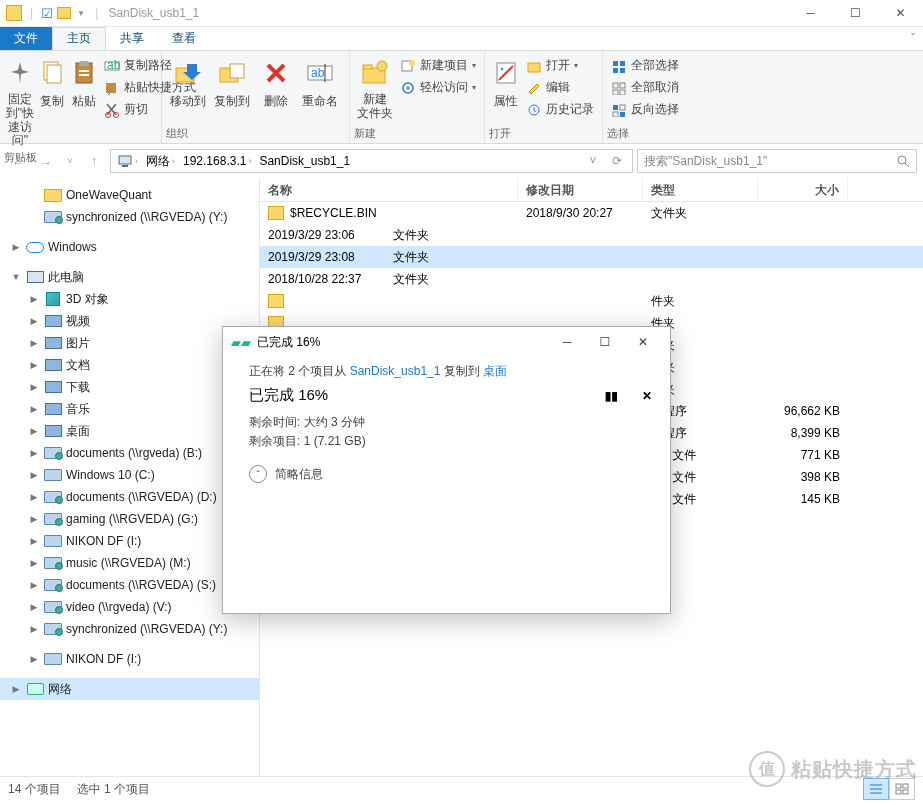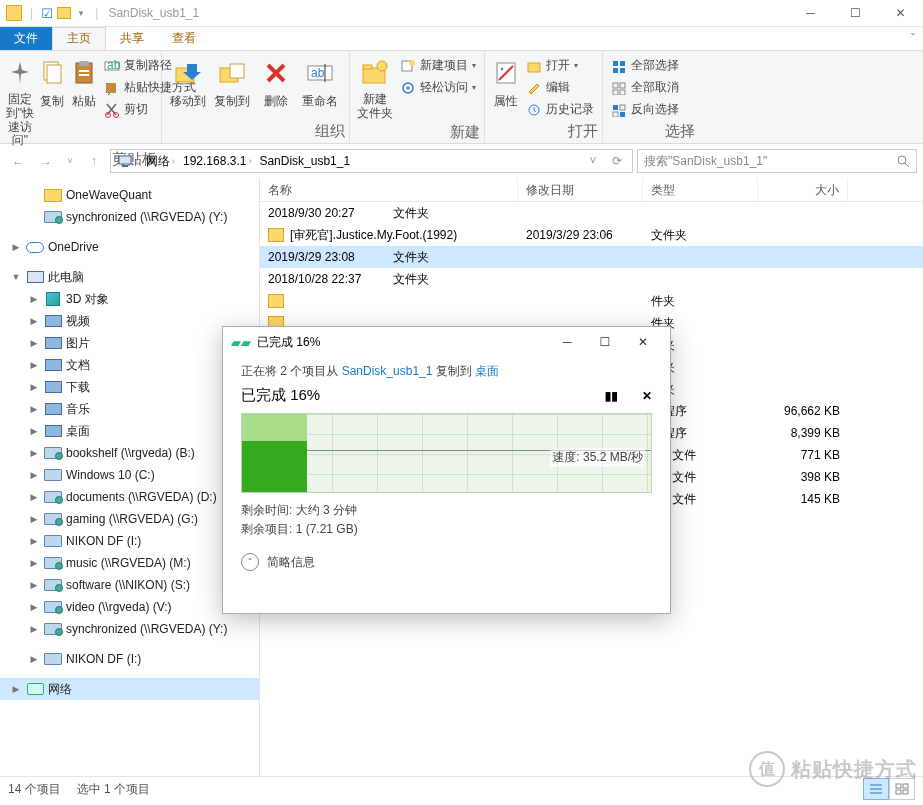--- a/index.html
+++ b/index.html
@@ -8,28 +8,28 @@
 .titlebar { height: 27px; display: flex; align-items: center; background: #fff; border-bottom: 1px solid #e5e5e5; }
 .titlebar .qat { display: flex; align-items: center; gap: 4px; padding-left: 6px; }
 .titlebar .folder-glyph { width: 16px; height: 16px; background: #fcd76b; border: 1px solid #dca91a; position: relative; }
 .titlebar .check-glyph { color: #1979ca; font-size: 13px; }
 .titlebar .divider { color: #ccc; padding: 0 4px; }
 .titlebar .win-title { padding-left: 6px; color: #999; }
 .titlebar .win-controls { margin-left: auto; display: flex; }
 .titlebar .win-controls div { width: 45px; height: 27px; display: flex; align-items: center; justify-content: center; color: #555; }
 
 .ribbon-tabs { height: 24px; background: #fff; display: flex; align-items: center; border-bottom: 1px solid #dadada; }
-.ribbon-tabs .tab { padding: 0 14px; height: 100%; display: flex; align-items: center; color: #a16207; }
+.ribbon-tabs .tab { padding: 0 14px; height: 100%; display: flex; align-items: center; color: #0c4a6e; }
 .ribbon-tabs .tab.file { background: #1979ca; color: #fff; }
 .expand-btn { margin-left: auto; margin-right: 8px; color: #8a8a8a; }
 
 .ribbon-body { height: 93px; background: #f5f6f7; border-bottom: 1px solid #dadada; display: flex; }
 .ribbon-group { border-right: 1px solid #e1e1e1; display: flex; flex-direction: column; padding: 2px 4px 0 4px; }
 .ribbon-group .ctrls { flex: 1; display: flex; align-items: flex-start; }
-.ribbon-group .label { text-align: right; color: #666; font-size: 15px; padding: 2px 0; }
+.ribbon-group .label { text-align: left; color: #666; font-size: 11px; padding: 2px 0; }
 .big-btn { width: 44px; display: flex; flex-direction: column; align-items: center; justify-content: flex-start; padding-top: 4px; gap: 4px; color: #444; text-align: center; }
 .big-btn .ico { width: 32px; height: 32px; display: flex; align-items: center; justify-content: center; }
 .small-row { display: flex; align-items: center; gap: 4px; padding: 2px 4px; color: #444; white-space: nowrap; }
 .small-row .ico-s { width: 16px; height: 16px; display: flex; align-items: center; justify-content: center; }
 svg { display: block; }
 
 .nav-row { height: 34px; display: flex; align-items: center; gap: 4px; padding: 4px 6px; background: #fff; }
 .nav-btn { width: 24px; height: 24px; display: flex; align-items: center; justify-content: center; color: #999; }
 .address { flex: 1; height: 24px; border: 1px solid #ccc; display: flex; align-items: center; padding: 0 2px; }
 .address .seg { padding: 0 4px; display: flex; align-items: center; gap: 2px; }
@@ -40,40 +40,40 @@
 
 .body-area { display: flex; height: 598px; }
 .tree { width: 260px; border-right: 1px solid #e5e5e5; padding: 6px 0; overflow: hidden; }
 .tree-item { display: flex; align-items: center; height: 22px; gap: 4px; padding-right: 6px; color: #222; white-space: nowrap; }
 .tree-item.sel { background: #cde8ff; }
 .tree-item .exp { width: 12px; color: #777; font-size: 9px; text-align: center; }
 .tree-item .ico-t { width: 18px; height: 16px; display: flex; align-items: center; justify-content: center; }
 
 .list { flex: 1; }
 .list-header { height: 24px; display: flex; border-bottom: 1px solid #e5e5e5; color: #555; }
-.list-header div { padding: 4px 8px; border-right: 1px solid #f0f0f0; }
+.list-header div { padding: 4px 8px; border-right: 1px solid #f0f0f0; font-weight: bold; }
 .col-name { width: 258px; } .col-date { width: 125px; } .col-type { width: 115px; } .col-size { width: 90px; text-align: right; }
 .row { height: 22px; display: flex; align-items: center; }
 .row.sel { background: #cde8ff; }
 .row .cell { padding: 0 8px; display: flex; align-items: center; gap: 6px; overflow: hidden; white-space: nowrap; }
 .row .ficon { width: 16px; height: 14px; background: #fcd76b; border: 1px solid #dca91a; flex-shrink: 0; }
 .row .ficon.file { background: #fff; border-color: #bbb; }
 .row .ficon.png { background: #fff; border-color: #9cc; }
 
 .statusbar { height: 25px; border-top: 1px solid #e5e5e5; display: flex; align-items: center; padding: 0 8px; color: #555; gap: 16px; }
 .statusbar .views { margin-left: auto; display: flex; gap: 0; }
 .statusbar .views div { width: 26px; height: 22px; border: 1px solid #ccc; display: flex; align-items: center; justify-content: center; }
 .statusbar .views .on { background: #cde8ff; border-color: #7bb6e8; }
 
 .dialog { position: absolute; left: 222px; top: 326px; width: 449px; height: 288px; background: #fff; border: 1px solid #aaa; box-shadow: 0 6px 24px rgba(0,0,0,.25); }
 .dlg-title { height: 30px; display: flex; align-items: center; padding: 0 8px; }
 .dlg-title .icn { color: #2b7; margin-right: 6px; font-size: 13px; }
 .dlg-ctrl { margin-left: auto; display: flex; }
 .dlg-ctrl div { width: 38px; height: 30px; display: flex; align-items: center; justify-content: center; color: #333; }
-.dlg-body { padding: 6px 18px 10px 18px; }
+.dlg-body { padding: 6px 18px 10px 18px; margin-left: 8px; }
 .dlg-body .line1 { color: #444; }
 .dlg-body .line1 a { color: #1979ca; text-decoration: none; }
 .dlg-body .prog-head { display: flex; align-items: center; margin: 6px 0 8px 0; }
 .dlg-body .prog-head .pt { font-size: 15px; }
 .dlg-body .prog-head .pc { margin-left: auto; display: flex; gap: 24px; font-size: 15px; }
 .graph { height: 80px; border: 1px solid #bcd9b5; position: relative; background: #edf5ea; overflow: hidden; }
 .graph .fill { position: absolute; left: 0; top: 0; bottom: 0; width: 16%; background: linear-gradient(to bottom, #a7dd8b 0%, #a7dd8b 35%, #36aa1e 35%, #36aa1e 100%); }
 .graph .grid-v { position: absolute; top:0; bottom:0; left:0; right:0; background-image: linear-gradient(to right, rgba(160,200,150,.4) 1px, transparent 1px); background-size: 45px 100%; }
 .graph .grid-h { position: absolute; top:0; bottom:0; left:0; right:0; background-image: linear-gradient(to bottom, rgba(160,200,150,.4) 1px, transparent 1px); background-size: 100% 20px; }
 .graph .speed { position: absolute; right: 6px; top: 34px; color: #444; background: rgba(255,255,255,.6); padding: 1px 2px; }
@@ -413,21 +413,21 @@
           <span class="drive-ico net"></span>
         </span>
         <span>synchronized (\\RGVEDA) (Y:)</span>
       </div>
       <div style="height: 8px;"></div>
       <div class="tree-item" style="padding-left: 10px;">
         <span class="exp">▶</span>
         <span class="ico-t">
           <span class="cloud-ico"></span>
         </span>
-        <span>OneDrive</span>
+        <span>Windows</span>
       </div>
       <div style="height: 8px;"></div>
       <div class="tree-item" style="padding-left: 10px;">
         <span class="exp">▼</span>
         <span class="ico-t">
           <span class="pc-ico"></span>
         </span>
         <span>此电脑</span>
       </div>
       <div class="tree-item" style="padding-left: 28px;">
@@ -477,21 +477,21 @@
         <span class="ico-t">
           <span class="blue-folder"></span>
         </span>
         <span>桌面</span>
       </div>
       <div class="tree-item" style="padding-left: 28px;">
         <span class="exp">▶</span>
         <span class="ico-t">
           <span class="drive-ico net"></span>
         </span>
-        <span>bookshelf (\\rgveda) (B:)</span>
+        <span>documents (\\rgveda) (B:)</span>
       </div>
       <div class="tree-item" style="padding-left: 28px;">
         <span class="exp">▶</span>
         <span class="ico-t">
           <span class="drive-ico"></span>
         </span>
         <span>Windows 10 (C:)</span>
       </div>
       <div class="tree-item" style="padding-left: 28px;">
         <span class="exp">▶</span>
@@ -519,21 +519,21 @@
         <span class="ico-t">
           <span class="drive-ico net"></span>
         </span>
         <span>music (\\RGVEDA) (M:)</span>
       </div>
       <div class="tree-item" style="padding-left: 28px;">
         <span class="exp">▶</span>
         <span class="ico-t">
           <span class="drive-ico net"></span>
         </span>
-        <span>software (\\NIKON) (S:)</span>
+        <span>documents (\\RGVEDA) (S:)</span>
       </div>
       <div class="tree-item" style="padding-left: 28px;">
         <span class="exp">▶</span>
         <span class="ico-t">
           <span class="drive-ico net"></span>
         </span>
         <span>video (\\rgveda) (V:)</span>
       </div>
       <div class="tree-item" style="padding-left: 28px;">
         <span class="exp">▶</span>
@@ -561,29 +561,29 @@
     </div>
   <div class="list">
     <div class="list-header">
       <div class="col-name">名称</div>
       <div class="col-date">修改日期</div>
       <div class="col-type">类型</div>
       <div class="col-size">大小</div>
     </div>
     <div id="rows">
         <div class="row">
+          <div class="cell col-name">
+            <span class="ficon "></span>
+            <span>$RECYCLE.BIN</span>
+          </div>
           <div class="cell col-date">2018/9/30 20:27</div>
           <div class="cell col-type">文件夹</div>
           <div class="cell col-size" style="justify-content:flex-end"></div>
         </div>
         <div class="row">
-          <div class="cell col-name">
-            <span class="ficon "></span>
-            <span>[审死官].Justice.My.Foot.(1992)</span>
-          </div>
           <div class="cell col-date">2019/3/29 23:06</div>
           <div class="cell col-type">文件夹</div>
           <div class="cell col-size" style="justify-content:flex-end"></div>
         </div>
         <div class="row sel">
           <div class="cell col-date">2019/3/29 23:08</div>
           <div class="cell col-type">文件夹</div>
           <div class="cell col-size" style="justify-content:flex-end"></div>
         </div>
         <div class="row">
@@ -721,27 +721,20 @@
     <div class="line1">
       <span>正在将 2 个项目从 </span><a href="#">SanDisk_usb1_1</a><span> 复制到 </span><a href="#">桌面</a>
     </div>
     <div class="prog-head">
       <span class="pt">已完成 16%</span>
       <span class="pc">
         <span style="font-weight:bold">▮▮</span>
         <span style="font-weight:bold">✕</span>
       </span>
     </div>
-    <div class="graph">
-      <div class="grid-v"></div>
-        <div class="grid-h"></div>
-      <div class="axis"></div>
-      <div class="fill"></div>
-      <div class="speed">速度: 35.2 MB/秒</div>
-    </div>
     <div class="meta">
       <div>剩余时间: 大约 3 分钟</div>
       <div>剩余项目: 1 (7.21 GB)</div>
     </div>
     <div class="toggle">
       <span class="circ">ˆ</span>
       <span>简略信息</span>
     </div>
   </div>
 </div>

